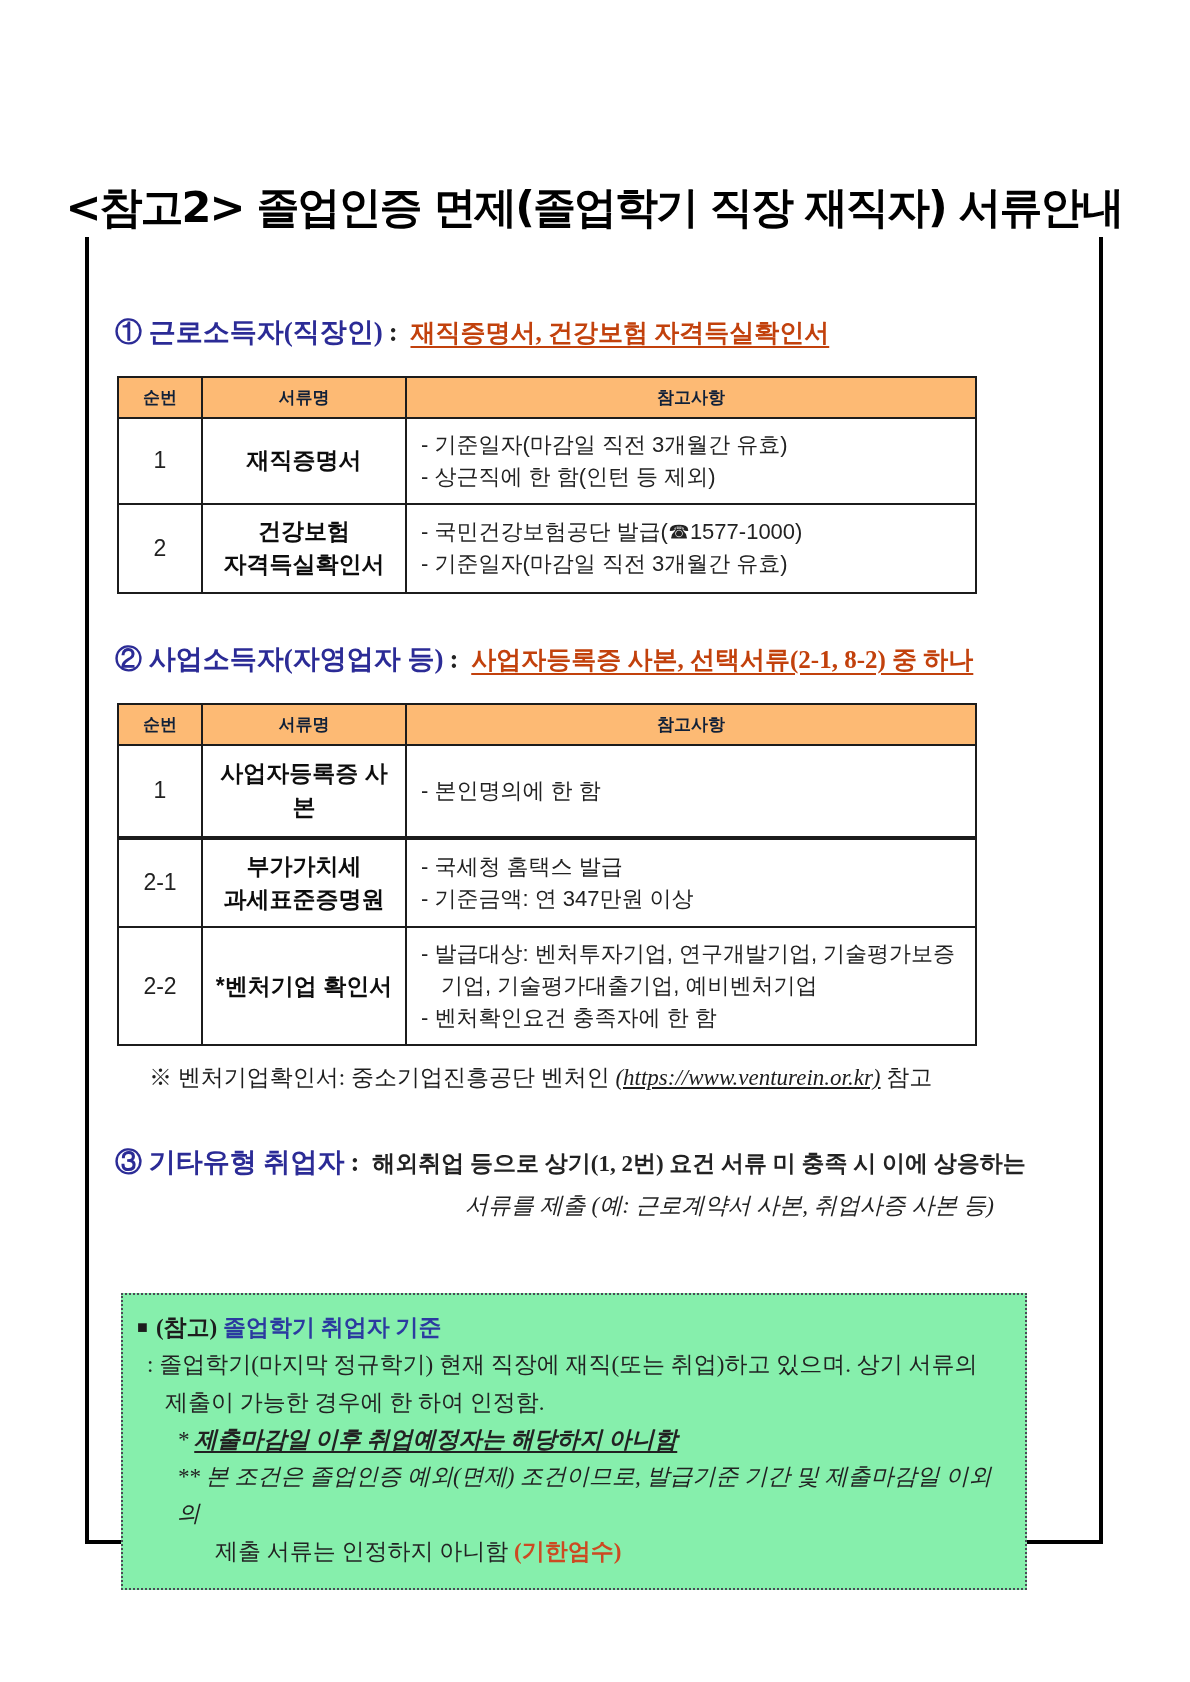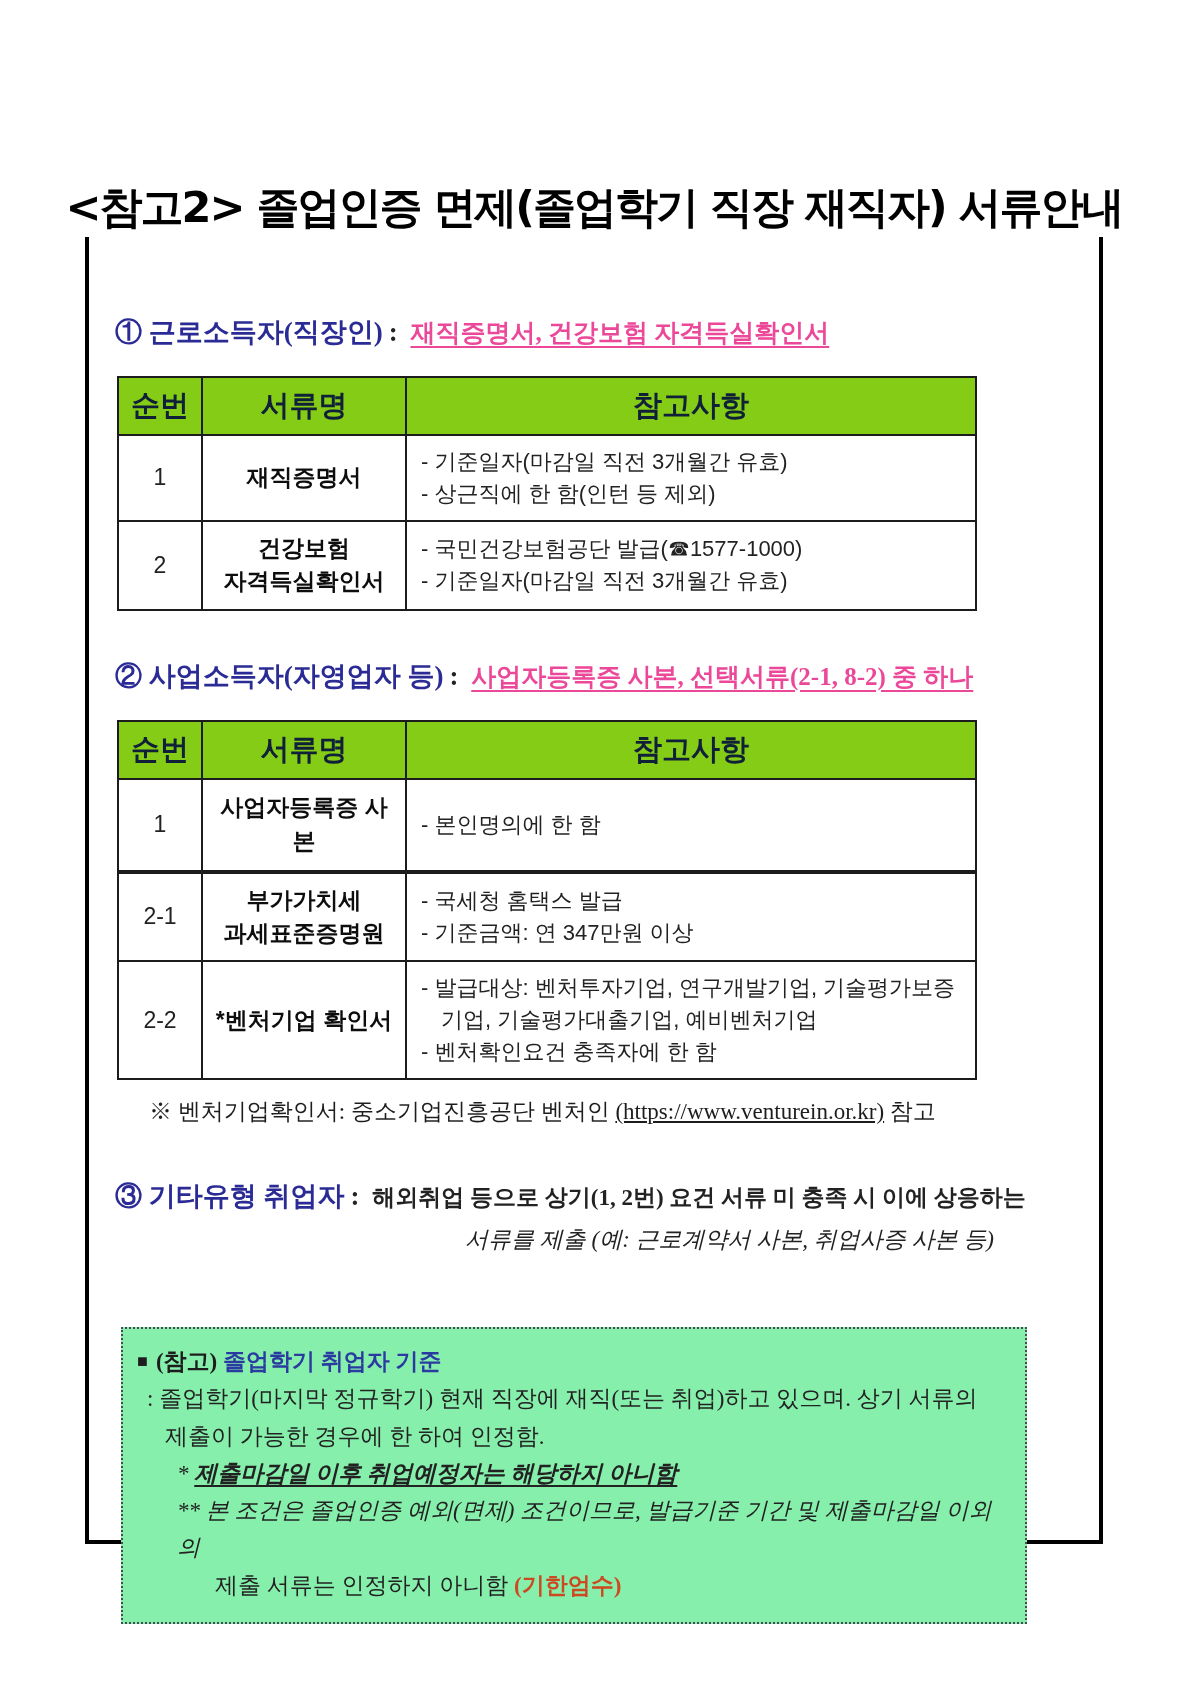--- a/index.html
+++ b/index.html
@@ -37,38 +37,38 @@
   .sec-head{
     font-family:"Liberation Serif", serif;
     font-size:27px;
     font-weight:bold;
     color:#2b2b96;
     margin:0 0 0 2px;
     line-height:1.3;
   }
   .sec-colon{color:#222;font-weight:bold;padding:0 6px;}
   .sec-docs{
-    color:#ec4899;
+    color:#c2410c;
     font-size:25px;
     text-decoration:underline;
     text-underline-offset:5px;
     font-weight:bold;
     font-family:"Liberation Serif", serif;
   }
 
   table.tbl{
     border-collapse:collapse;
     width:860px;
     margin:26px 0 0 4px;
     table-layout:fixed;
   }
   .tbl th{
     border:2px solid #1c1c1c;
-    background:#84cc16;
-    font-size:29px;
+    background:#fdba74;
+    font-size:17px;
     color:#102038;
     padding:8px 4px;
     font-weight:bold;
   }
   .tbl td{
     border:2px solid #1c1c1c;
     font-size:22px;
     padding:10px 8px;
     vertical-align:middle;
     line-height:1.45;
@@ -91,21 +91,21 @@
     color:#1d1d1d;
     margin:12px 0 10px 8px;
     font-family:"Liberation Serif", serif;
   }
   .footnote{
     font-size:23px;
     color:#1d1d1d;
     margin:16px 0 0 36px;
     font-family:"Liberation Serif", serif;
   }
-  .footnote .url{text-decoration:underline;}
+  .footnote .url{font-style:italic;text-decoration:underline;}
 
   .sec3{margin-top:52px;}
   .sec3-body{
     display:inline;
     font-size:23px;
     color:#222;
     font-family:"Liberation Serif", serif;
   }
   .sec3-line2{
     margin:10px 0 0 352px;

